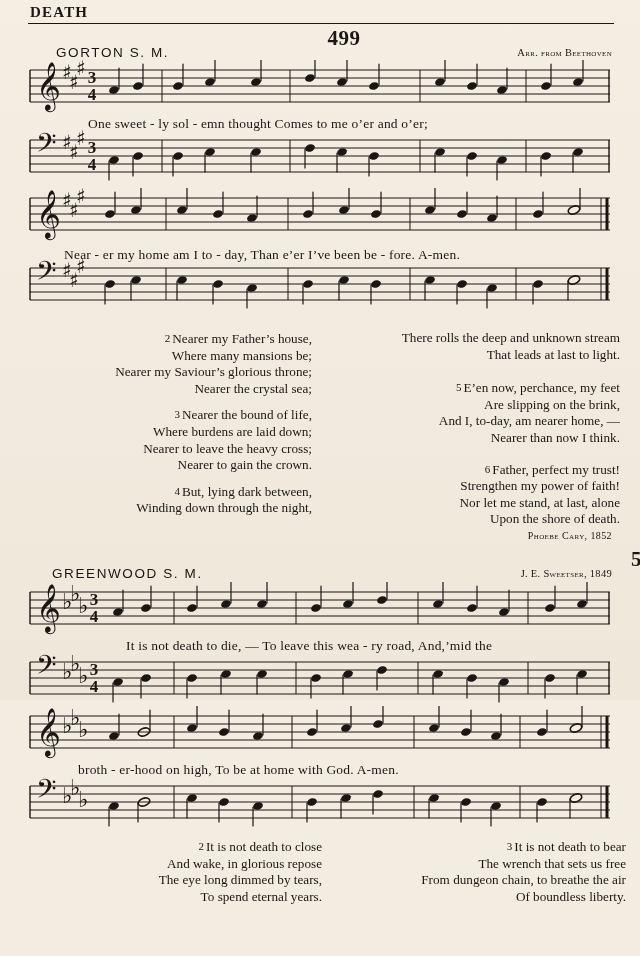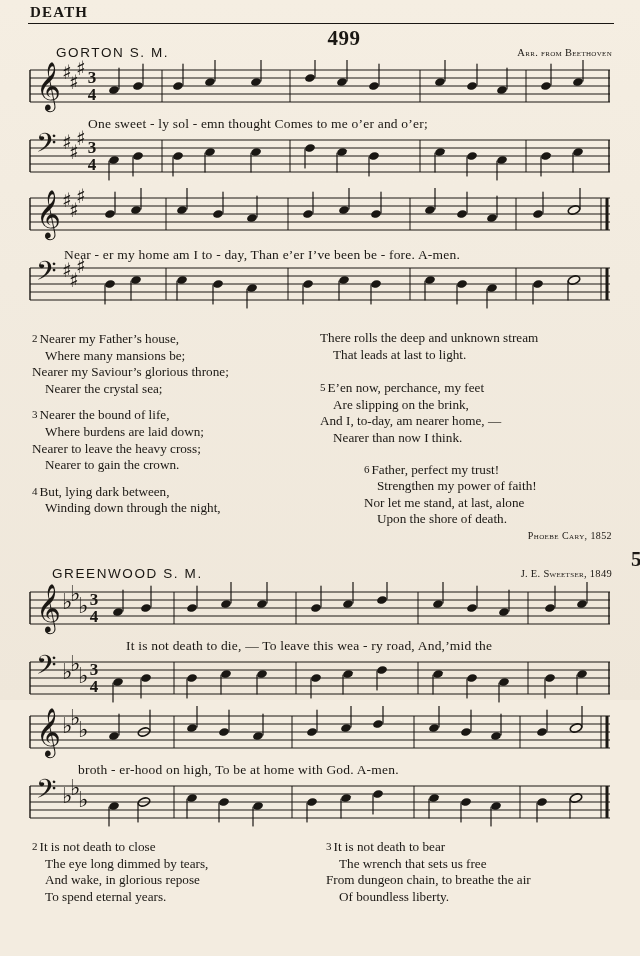--- a/index.html
+++ b/index.html
@@ -96,20 +96,21 @@
   .verse {
     margin-bottom: 9px;
   }
   .verse .vnum {
     font-size: 11px;
     vertical-align: 1px;
     margin-right: 2px;
   }
   .vline {
     white-space: nowrap;
+    text-align: right;
   }
   .indent1 { padding-left: 13px; }
 </style>
 </head>
 <body>
 
 <div class="page">
 
   <div class="top-rule"></div>
   <div class="running-head">DEATH</div>
@@ -602,22 +603,22 @@
         </g>
       </g>
     </svg>
   </div>
 
   <div class="lyric-line" style="left:78px; top:762px;">broth - er-hood   on  high,    To   be     at  home  with God.    A-men.</div>
 
   <div class="verses" style="left:32px; top:838px; width:290px;">
     <div class="verse">
       <div class="vline"><span class="vnum">2</span><span>It is not death to close</span></div>
+      <div class="vline indent1">And wake, in glorious repose</div>
       <div class="vline indent1">The eye long dimmed by tears,</div>
-      <div class="vline indent1">And wake, in glorious repose</div>
       <div class="vline indent1">To spend eternal years.</div>
     </div>
   </div>
 
   <div class="verses" style="left:326px; top:838px; width:300px;">
     <div class="verse">
       <div class="vline"><span class="vnum">3</span><span>It is not death to bear</span></div>
       <div class="vline indent1">The wrench that sets us free</div>
       <div class="vline">From dungeon chain, to breathe the air</div>
       <div class="vline indent1">Of boundless liberty.</div>

